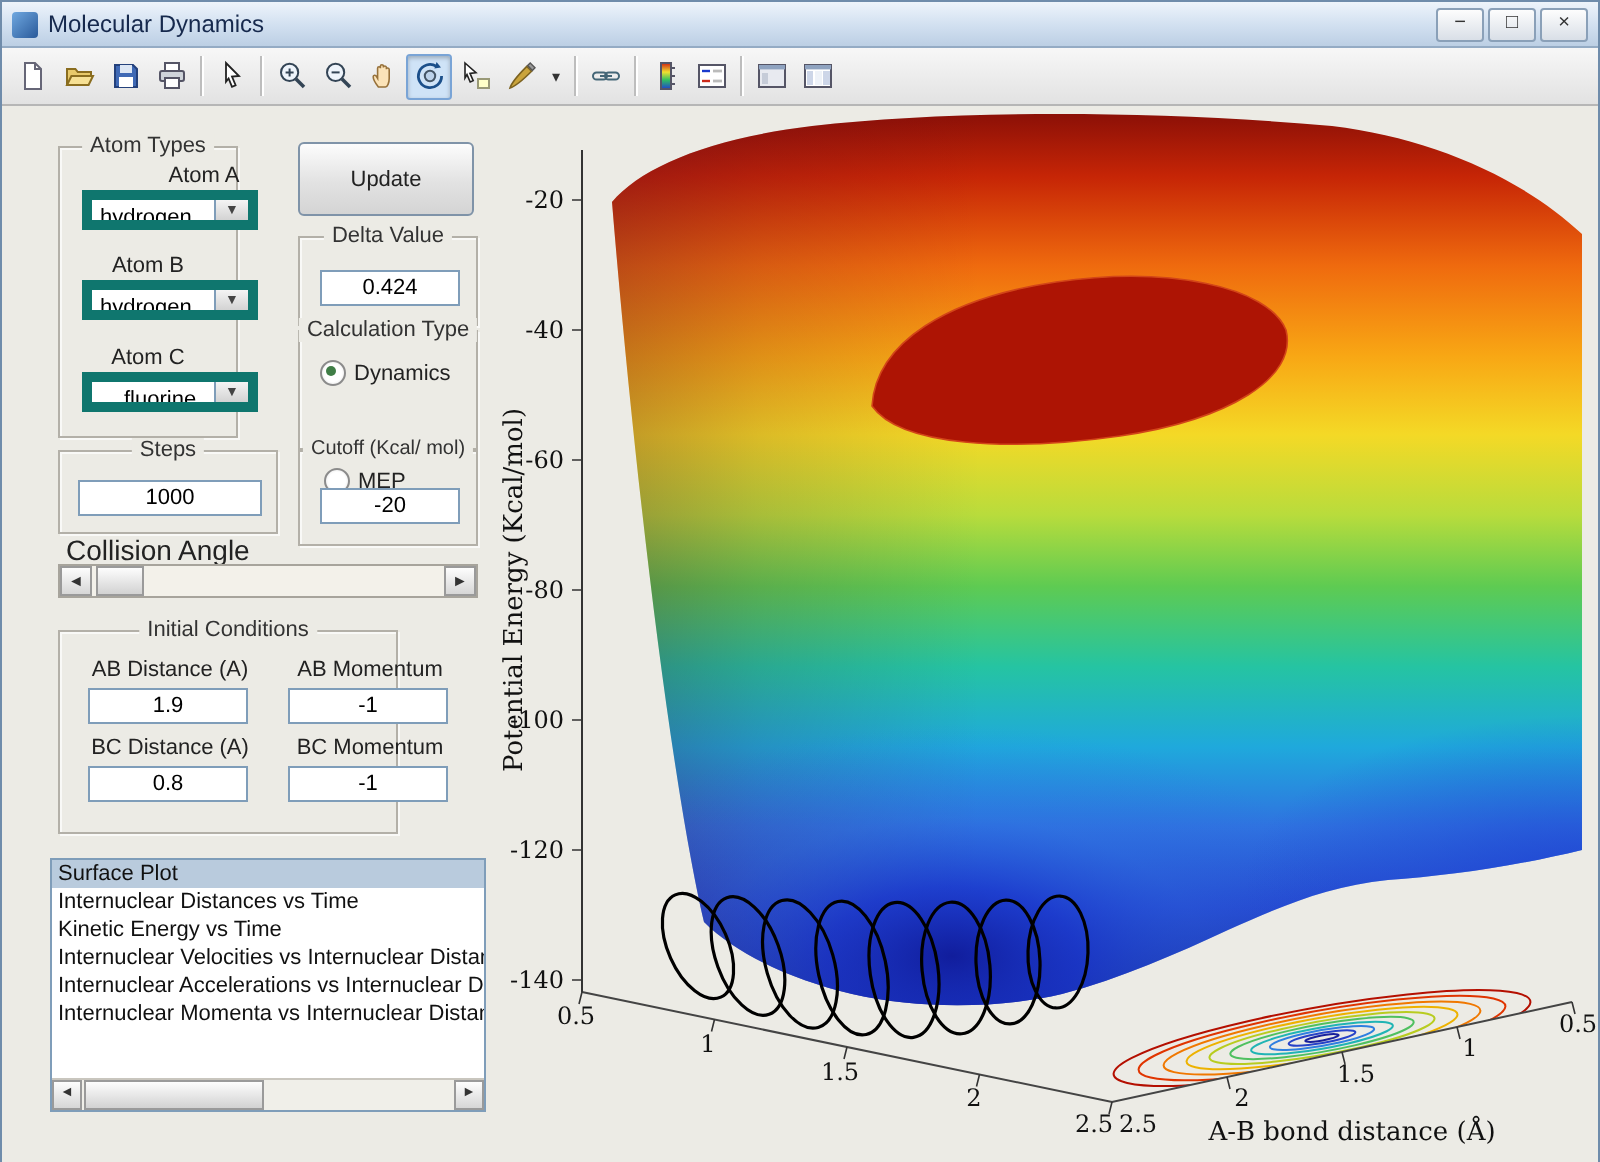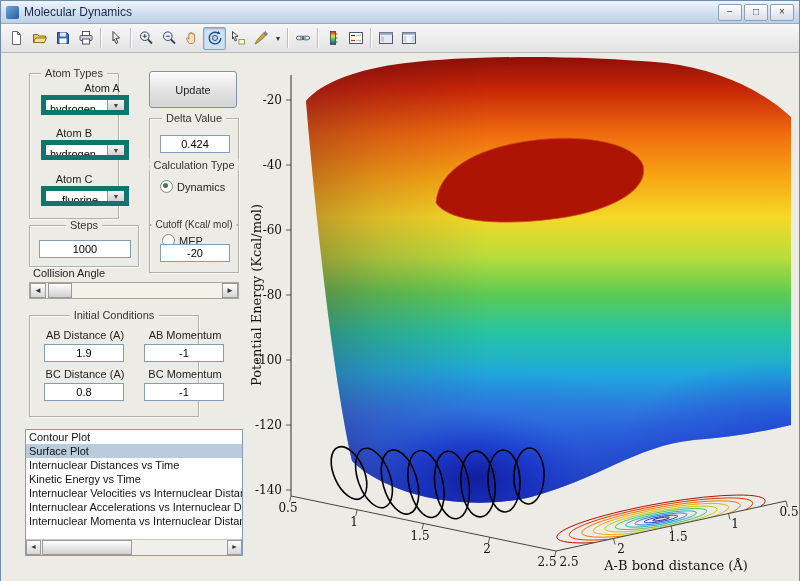--- a/index.html
+++ b/index.html
@@ -21,21 +21,21 @@
   .content{flex:1;display:flex;background:#ecebe5;}
   .left-panel{width:245px;position:relative;flex:none;}
   .plot-area{flex:1;position:relative;}
   .plot-area svg{display:block;width:555px;height:531px;}
   
   .groupbox,.combo,.edit,.plain-label,.slider,.listbox,.push-btn,.gb-label,.radio-row{position:absolute;box-sizing:border-box;}
   .groupbox{border:1px solid #b3b0a8;box-shadow:inset 1px 1px 0 rgba(255,255,255,.7),1px 1px 0 rgba(255,255,255,.7);}
   .gb-title{position:absolute;top:-7px;left:50%;transform:translateX(-50%);background:#ecebe5;padding:0 4px;font-size:11px;color:#333;white-space:nowrap;}
   .gb-label{width:100%;text-align:center;font-size:11px;color:#222;white-space:nowrap;}
   .ic-label{position:absolute;text-align:center;font-size:11px;color:#222;white-space:nowrap;}
-  .plain-label{font-size:11px;color:#222;}
+  .plain-label{font-size:14px;color:#222;}
   .combo{background:#fff;border:5px solid #0f766e;height:20px;display:flex;}
   .combo-text{flex:1;font-size:11px;padding:3px 0 0 4px;overflow:hidden;white-space:nowrap;}
   .combo-btn{width:16px;border-left:1px solid #7f9db9;background:linear-gradient(#f4f4f4,#d3d3d3);font-size:7px;display:flex;align-items:center;justify-content:center;color:#444;}
   .edit{background:#fff;border:1px solid #7f9db9;height:18px;font-size:11px;text-align:center;font-family:"Liberation Sans",sans-serif;padding:0;}
   .push-btn{border:1px solid #7f93a8;border-radius:3px;background:linear-gradient(#fcfcfc,#e2e2e2 55%,#d4d4d4);font-size:11px;color:#222;font-family:"Liberation Sans",sans-serif;}
   .radio-row{display:flex;align-items:flex-end;gap:4px;height:13px;}
   .radio{width:11px;height:11px;border-radius:50%;border:1px solid #8b8b8b;background:radial-gradient(#fff 55%,#ddd);display:inline-block;position:relative;flex:none;}
   .radio.selected::after{content:"";position:absolute;left:2px;top:2px;width:5px;height:5px;border-radius:50%;background:#3f7d46;}
   .radio-label{font-size:11px;color:#222;white-space:nowrap;}
   .slider{border:1px solid #a7a49c;background:#f3f1ea;display:flex;}
@@ -260,21 +260,20 @@
         <input class="edit" style="left: 14px; top: 28px; width: 80px;" readonly="" value="1.9">
         <div class="ic-label" style="left:108px;top:13px;width:94px;">AB Momentum</div>
         <input class="edit" style="left: 114px; top: 28px; width: 80px;" readonly="" value="-1">
         <div class="ic-label" style="left:8px;top:52px;width:94px;">BC Distance (A)</div>
         <input class="edit" style="left: 14px; top: 67px; width: 80px;" readonly="" value="0.8">
         <div class="ic-label" style="left:108px;top:52px;width:94px;">BC Momentum</div>
         <input class="edit" style="left: 114px; top: 67px; width: 80px;" readonly="" value="-1">
       </div>
 
       <div class="listbox" style="left:24px;top:376px;width:218px;height:127px;">
-        <div class="lb-item">Contour Plot</div>
         <div class="lb-item selected">Surface Plot</div>
         <div class="lb-item">Internuclear Distances vs Time</div>
         <div class="lb-item">Kinetic Energy vs Time</div>
         <div class="lb-item">Internuclear Velocities vs Internuclear Distance</div>
         <div class="lb-item">Internuclear Accelerations vs Internuclear Dista</div>
         <div class="lb-item">Internuclear Momenta vs Internuclear Distance</div>
         <div class="lb-hscroll">
           <div class="sl-btn">◄</div>
           <div class="sl-track">
               <div class="sl-thumb"></div>

